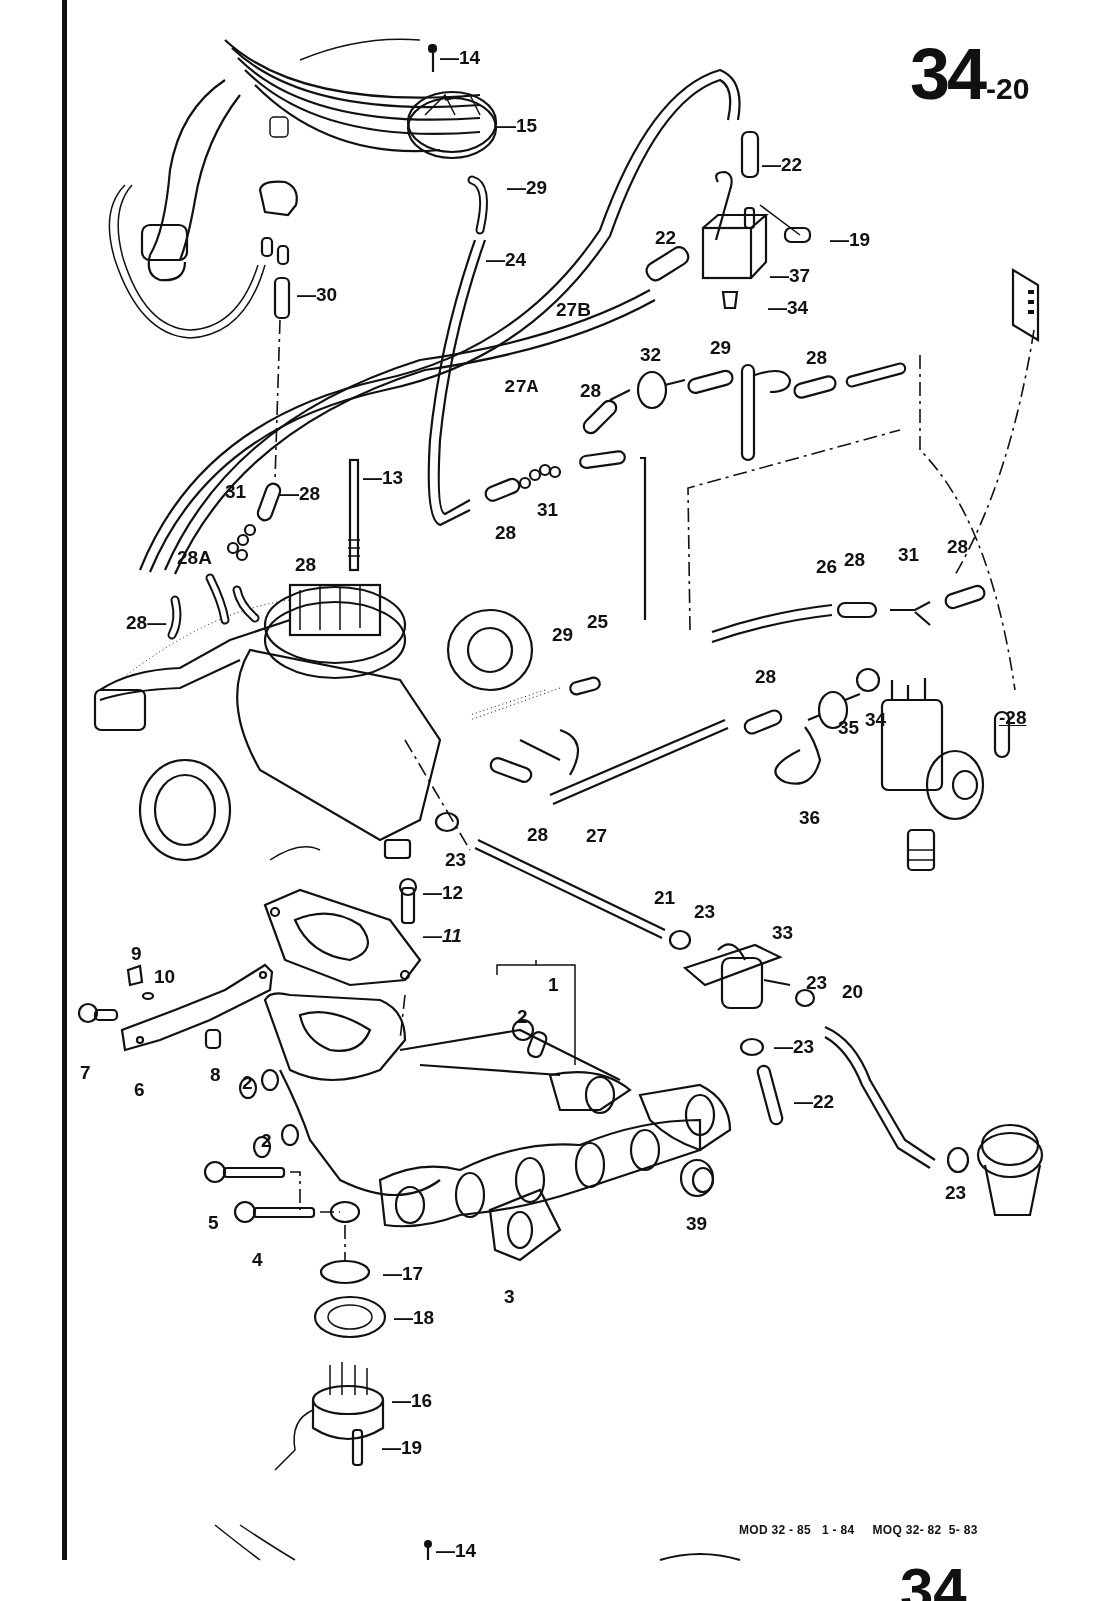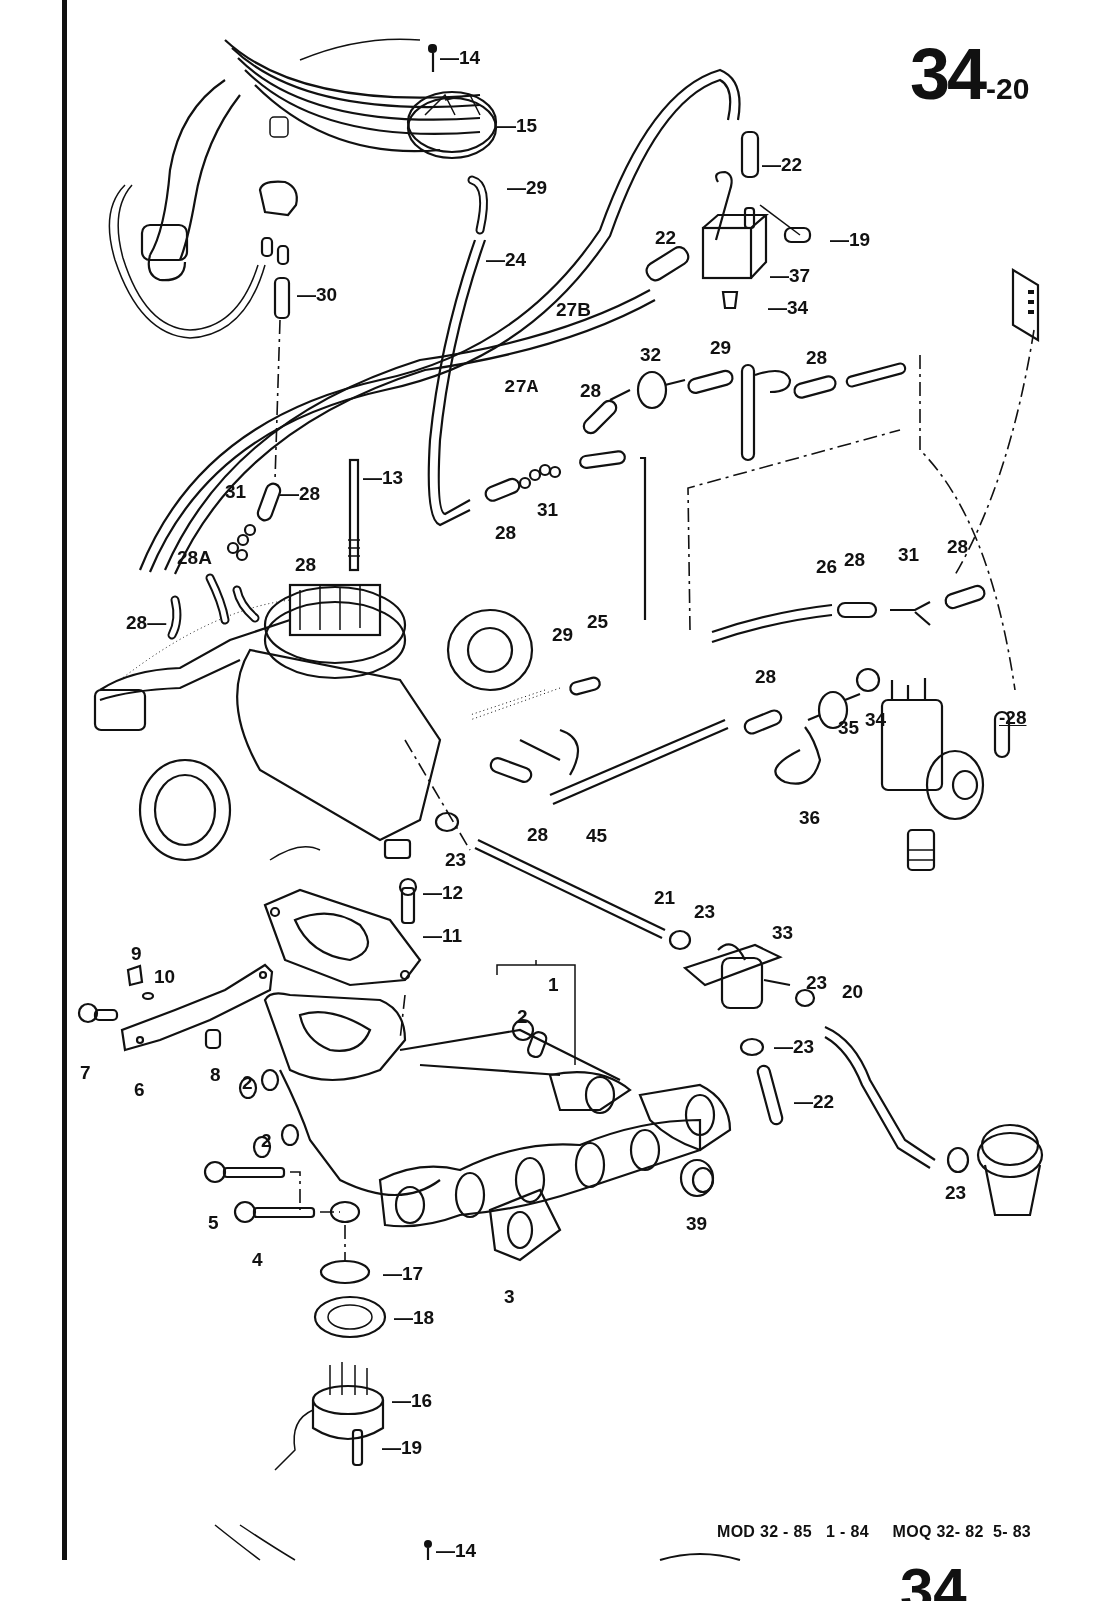--- a/index.html
+++ b/index.html
@@ -1,21 +1,21 @@
 <!DOCTYPE html>
 <html><head>
 <meta charset="utf-8">
 <style>
   html, body { margin:0; padding:0; background:#ffffff; }
   body { width:1114px; height:1601px; position:relative; overflow:hidden;
          font-family:"Liberation Sans", sans-serif; color:#111; }
   .binder-line { position:absolute; left:62px; top:0; width:5px; height:1560px; background:#111; }
   .page-num { position:absolute; left:910px; top:38px; font-weight:bold; font-size:72px; letter-spacing:-3px; line-height:1; }
   .page-num .sub { font-size:30px; letter-spacing:0; margin-left:2px; }
-  .footer-mod { position:absolute; left:717px; top:1523px; font-size:16px; font-weight:bold; letter-spacing:0.3px; white-space:pre; }
+  .footer-mod { position:absolute; left:739px; top:1523px; font-size:12px; font-weight:bold; letter-spacing:0.3px; white-space:pre; }
   .footer-big { position:absolute; left:900px; top:1560px; font-size:60px; font-weight:bold; line-height:1; height:41px; overflow:hidden; }
   svg.drawing { position:absolute; left:0; top:0; }
   .lbl { position:absolute; font-size:19px; font-weight:bold; line-height:1; white-space:nowrap; }
   .part { fill:none; stroke:#111; stroke-width:2.2; }
   .thin { fill:none; stroke:#111; stroke-width:1.5; }
   .dash { fill:none; stroke:#111; stroke-width:1.6; stroke-dasharray:14 5 3 5; }
   .hose { fill:none; stroke:#111; stroke-width:9; stroke-linecap:round; }
   .hose-in { fill:none; stroke:#fff; stroke-width:5; stroke-linecap:round; }
   .dotted { fill:none; stroke:#111; stroke-width:1; stroke-dasharray:1 3; }
   .solid { fill:#111; stroke:none; }
@@ -322,24 +322,24 @@
 <div class="lbl" style="left:898px;top:545px;">31</div>
 <div class="lbl" style="left:947px;top:537px;">28</div>
 <div class="lbl" style="left:552px;top:625px;">29</div>
 <div class="lbl" style="left:587px;top:612px;">25</div>
 <div class="lbl" style="left:755px;top:667px;">28</div>
 <div class="lbl" style="left:838px;top:718px;">35</div>
 <div class="lbl" style="left:865px;top:710px;">34</div>
 <div class="lbl" style="left:999px;top:708px;text-decoration:underline;">-28</div>
 <div class="lbl" style="left:799px;top:808px;">36</div>
 <div class="lbl" style="left:527px;top:825px;">28</div>
-<div class="lbl" style="left:586px;top:826px;">45</div>
+<div class="lbl" style="left:586px;top:826px;">27</div>
 <div class="lbl" style="left:445px;top:850px;">23</div>
 <div class="lbl" style="left:423px;top:883px;text-align:center;">—12</div>
-<div class="lbl" style="left:423px;top:926px;">—11</div>
+<div class="lbl" style="left:423px;top:926px;font-style:italic;">—11</div>
 <div class="lbl" style="left:654px;top:888px;">21</div>
 <div class="lbl" style="left:694px;top:902px;">23</div>
 <div class="lbl" style="left:772px;top:923px;">33</div>
 <div class="lbl" style="left:806px;top:973px;">23</div>
 <div class="lbl" style="left:842px;top:982px;">20</div>
 <div class="lbl" style="left:131px;top:944px;">9</div>
 <div class="lbl" style="left:154px;top:967px;">10</div>
 <div class="lbl" style="left:548px;top:975px;">1</div>
 <div class="lbl" style="left:517px;top:1007px;">2</div>
 <div class="lbl" style="left:774px;top:1037px;">—23</div>

